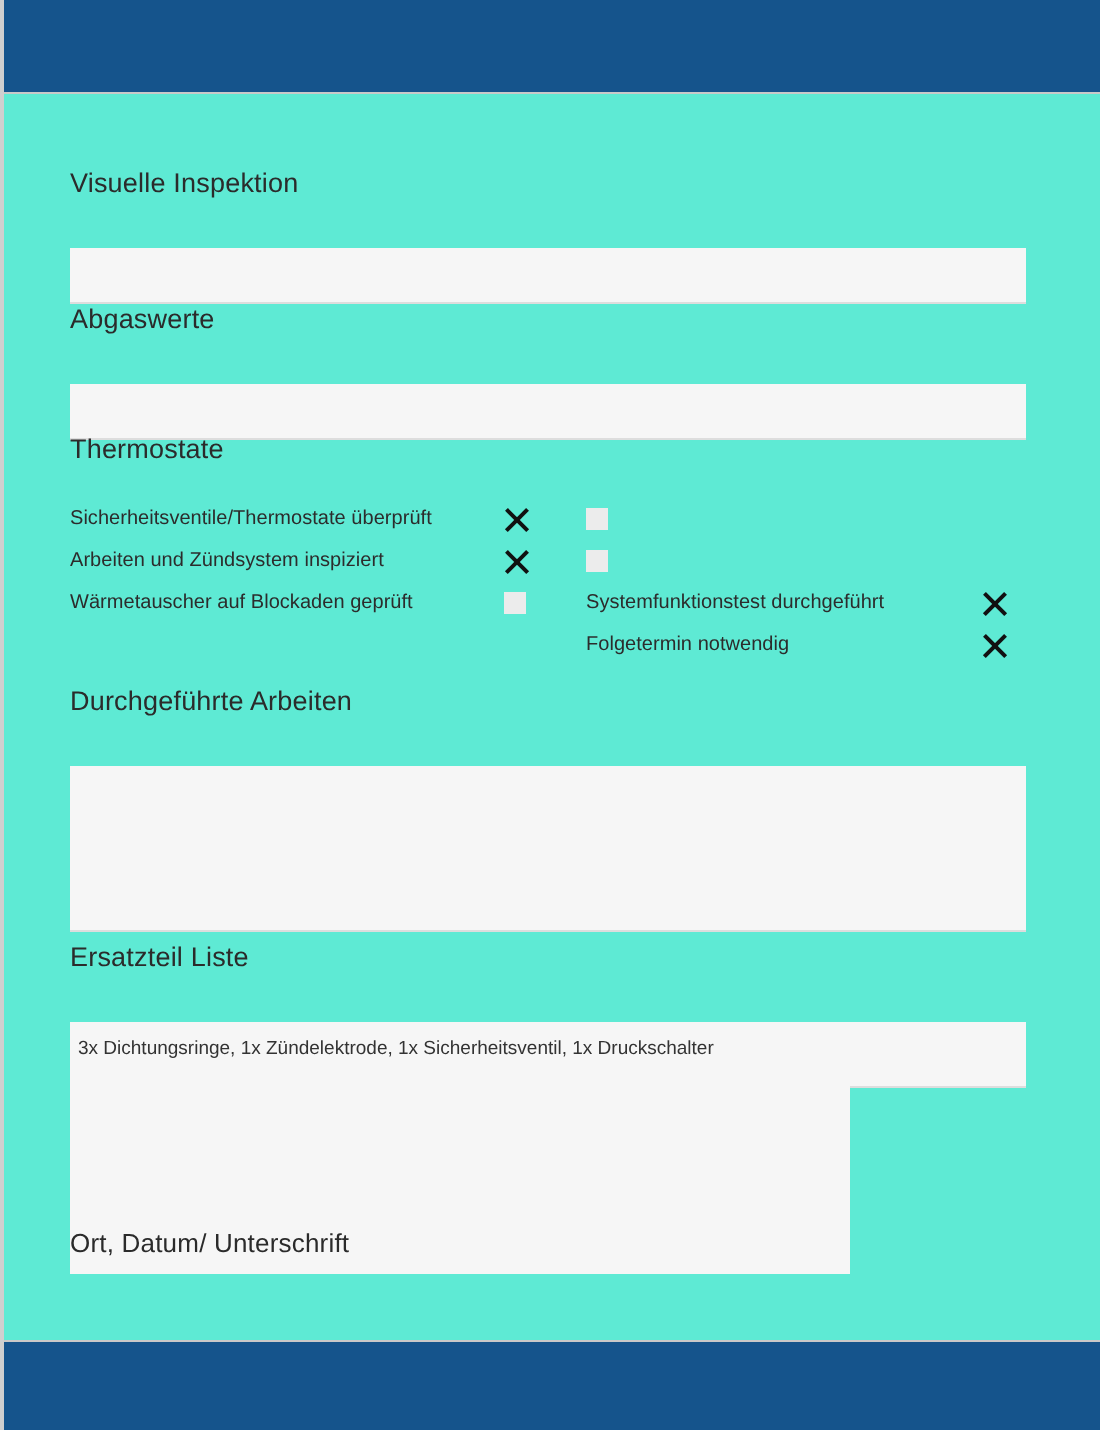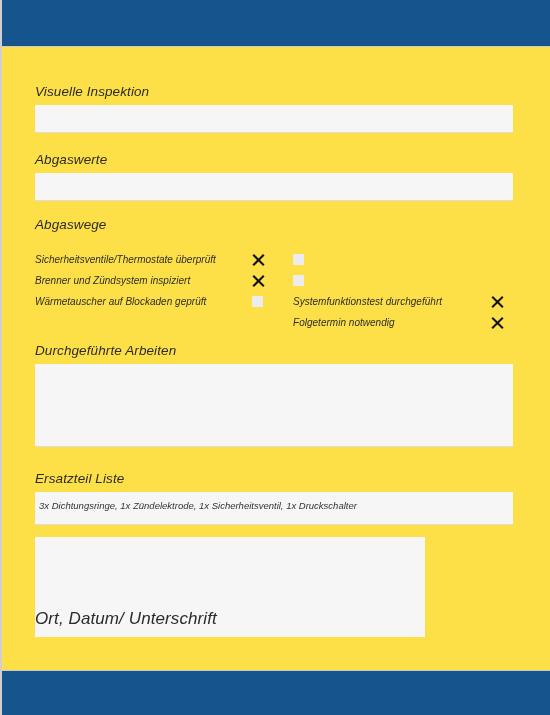--- a/index.html
+++ b/index.html
@@ -15,22 +15,21 @@
     color: #222222;
     overflow: hidden;
     position: relative;
   }
   .page {
     width: 550px;
     height: 715px;
     position: relative;
     box-sizing: border-box;
     border-left: 2px solid #cfcfcf;
-    background: #fde047;
-    font-style: italic;
+    background: #5eead4;
   }
   .band {
     position: absolute;
     left: 0;
     width: 550px;
     background: #15548c;
   }
   .band-top {
     top: 0;
     height: 46px;
@@ -64,21 +63,21 @@
     line-height: 1.2;
   }
 
   .input-box {
     background: #f6f6f6;
     border-bottom: 1px solid #dddddd;
     box-sizing: border-box;
     width: 478px;
   }
 
-  .gap-after-label { margin-top: 5px; }
+  .gap-after-label { margin-top: 24px; }
 
   
   .sec-visuelle { position: absolute; left: 0; top: 38px; }
   .sec-visuelle .input-box { height: 28px; }
 
   
   .sec-abgas { position: absolute; left: 0; top: 106px; }
   .sec-abgas .input-box { height: 28px; }
 
   
@@ -157,21 +156,21 @@
     left: 0;
     top: 491px;
     width: 390px;
     height: 100px;
     background: #f6f6f6;
   }
   .sign-label {
     position: absolute;
     left: 0;
     bottom: 8px;
-    font-size: 17px;
+    font-size: 13px;
     color: #2b2b2b;
     letter-spacing: 0.1px;
   }
 </style>
 </head>
 <body>
 
 <div class="page">
 
   <div class="band band-top"></div>
@@ -183,36 +182,36 @@
       <div class="field-label">Visuelle Inspektion</div>
       <div class="input-box gap-after-label"></div>
     </div>
 
     <div class="sec-abgas">
       <div class="field-label">Abgaswerte</div>
       <div class="input-box gap-after-label"></div>
     </div>
 
     <div class="sec-check">
-      <div class="field-label">Abgaswege</div>
+      <div class="field-label">Thermostate</div>
 
       <div class="checklist-grid">
 
         <div class="check-col left">
 
           <div class="check-row">
             <span class="check-label">Sicherheitsventile/Thermostate überprüft</span>
             <span class="check-mark">
               <span class="box-x"></span>
             </span>
           </div>
 
 
           <div class="check-row">
-            <span class="check-label">Brenner und Zündsystem inspiziert</span>
+            <span class="check-label">Arbeiten und Zündsystem inspiziert</span>
             <span class="check-mark">
               <span class="box-x"></span>
             </span>
           </div>
 
           <div class="check-row">
             <span class="check-label">Wärmetauscher auf Blockaden geprüft</span>
             <span class="check-mark">
               <span class="box-empty"></span>
             </span>

